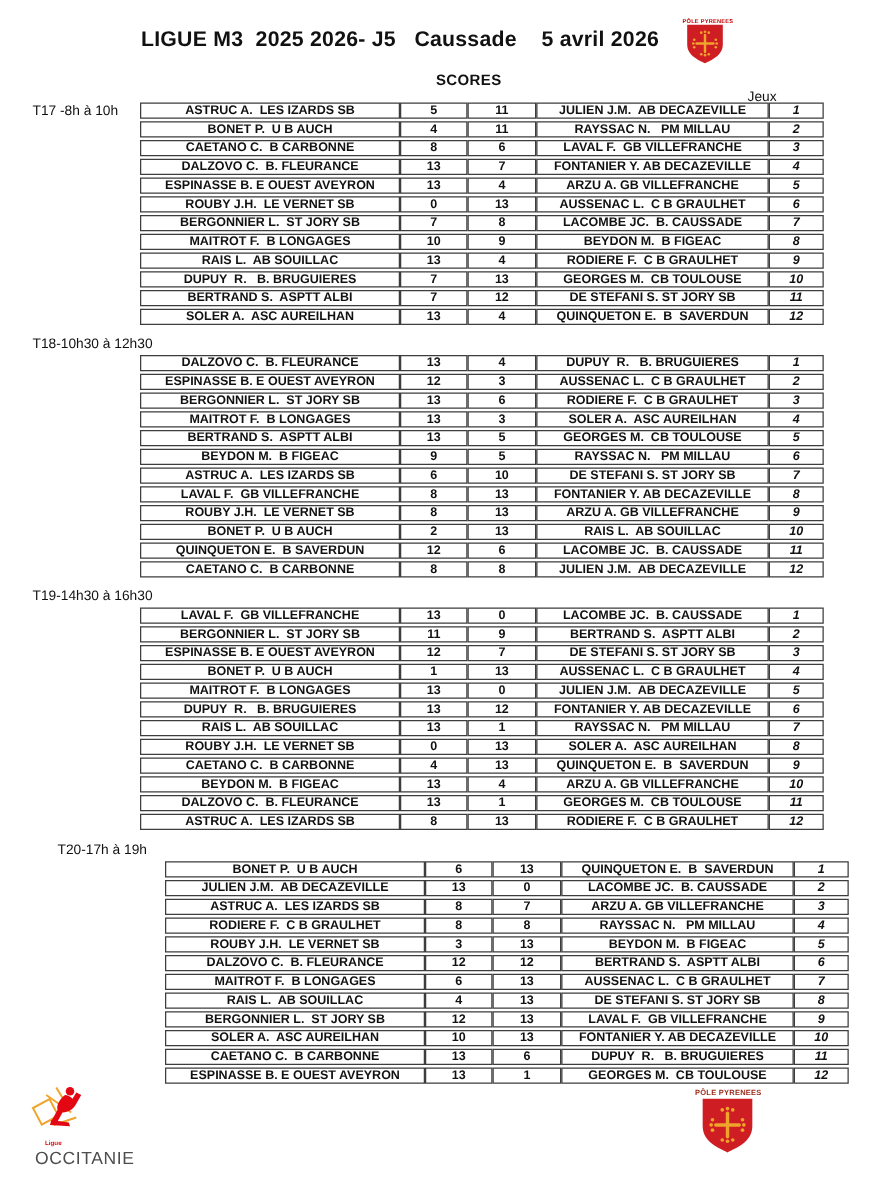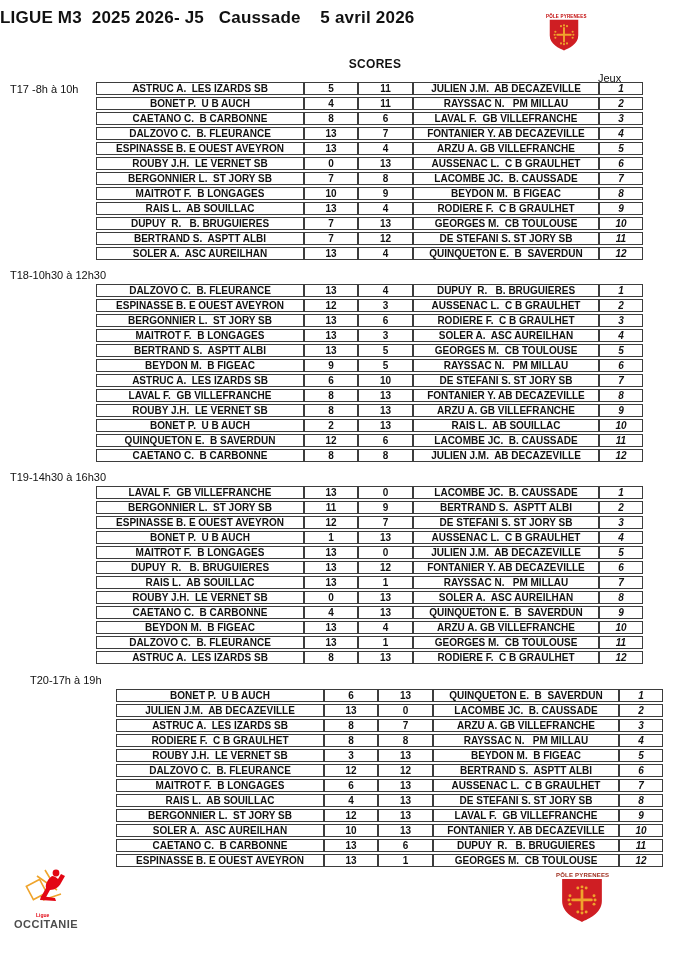--- a/index.html
+++ b/index.html
@@ -2,51 +2,51 @@
 <html><head>
 <meta charset="utf-8">
 <style>
   * { margin:0; padding:0; box-sizing:border-box; }
   html,body { background:#ffffff; }
   .page {
     position:relative; width:697px; height:955px; background:#ffffff;
     font-family:"Liberation Sans", sans-serif; color:#111; overflow:hidden;
   }
   .title {
-    position:absolute; top:8px; left:0; width:640px; text-align:left;
+    position:absolute; top:22px; left:0; width:640px; text-align:center;
     font-size:17px; font-weight:bold; white-space:pre; letter-spacing:0.2px;
   }
   .scores-label {
     position:absolute; top:57px; left:320px; width:110px; text-align:center;
     font-size:12px; font-weight:bold; letter-spacing:0.3px;
   }
   .jeux-label {
     position:absolute; top:72px; left:598px; width:46px; font-size:11px;
   }
   .top-logo { position:absolute; top:14px; left:546px; width:36px; text-align:center; }
   .top-logo .logo-caption { font-size:4.5px; color:#c00000; font-weight:bold; letter-spacing:0.2px; white-space:nowrap; }
-  .block { position:absolute; left:0; width:615px; }
+  .block { position:absolute; left:16px; width:615px; }
   .b0 { top:80px; } .b1 { top:269px; } .b2 { top:471px; } .b3 { top:674px;margin-left:20px; }
   .time-label { position:absolute; left:10px; top:0; font-size:11px; white-space:pre; }
   .b0 .time-label { top:3px; }
   table.scores-table {
     margin-left:96px; margin-top:13px;
     border-collapse:separate; border-spacing:0 2px;
     table-layout:fixed; width:547px;
   }
   .b0 table.scores-table { margin-top:0; }
   td {
     border:1px solid #3d3d3d; height:11px; line-height:11px;
     text-align:center; vertical-align:middle;
     font-size:10px; font-weight:bold; white-space:pre; overflow:hidden;
   }
   td.jeu-cell { font-style:italic; }
   .footer-left { position:absolute; left:14px; top:866px; width:70px; }
   .footer-left .ligue-word { font-size:5px; color:#e30613; font-weight:bold; margin-left:22px; }
-  .footer-left .occitanie-word { font-size:11px; font-weight:bold; color:#4d4d4d; letter-spacing:0.5px; }
+  .footer-left .occitanie-word { font-size:14px; font-weight:normal; color:#4d4d4d; letter-spacing:0.5px; margin-left:14px; }
   .footer-right { position:absolute; left:556px; top:872px; width:52px; text-align:center; }
   .footer-right .logo-caption { font-size:6px; color:#9c2a1a; font-weight:bold; letter-spacing:0.2px; white-space:nowrap; }
   svg { display:block; margin:0 auto; }
 </style>
 </head>
 <body>
 
 <div class="page">
 
   <svg width="0" height="0" style="position:absolute">

